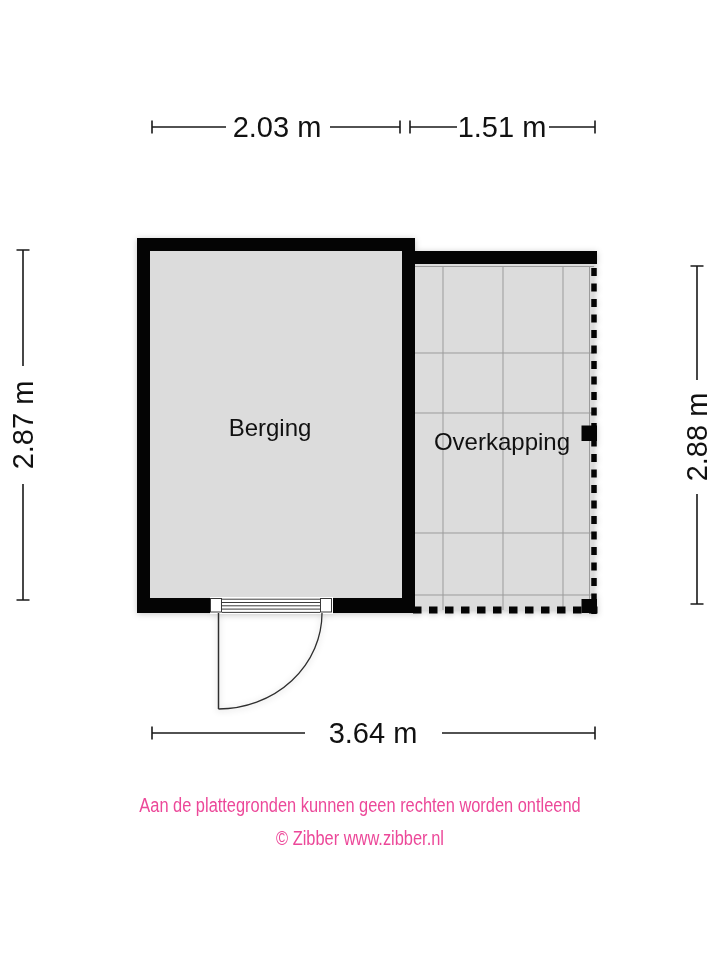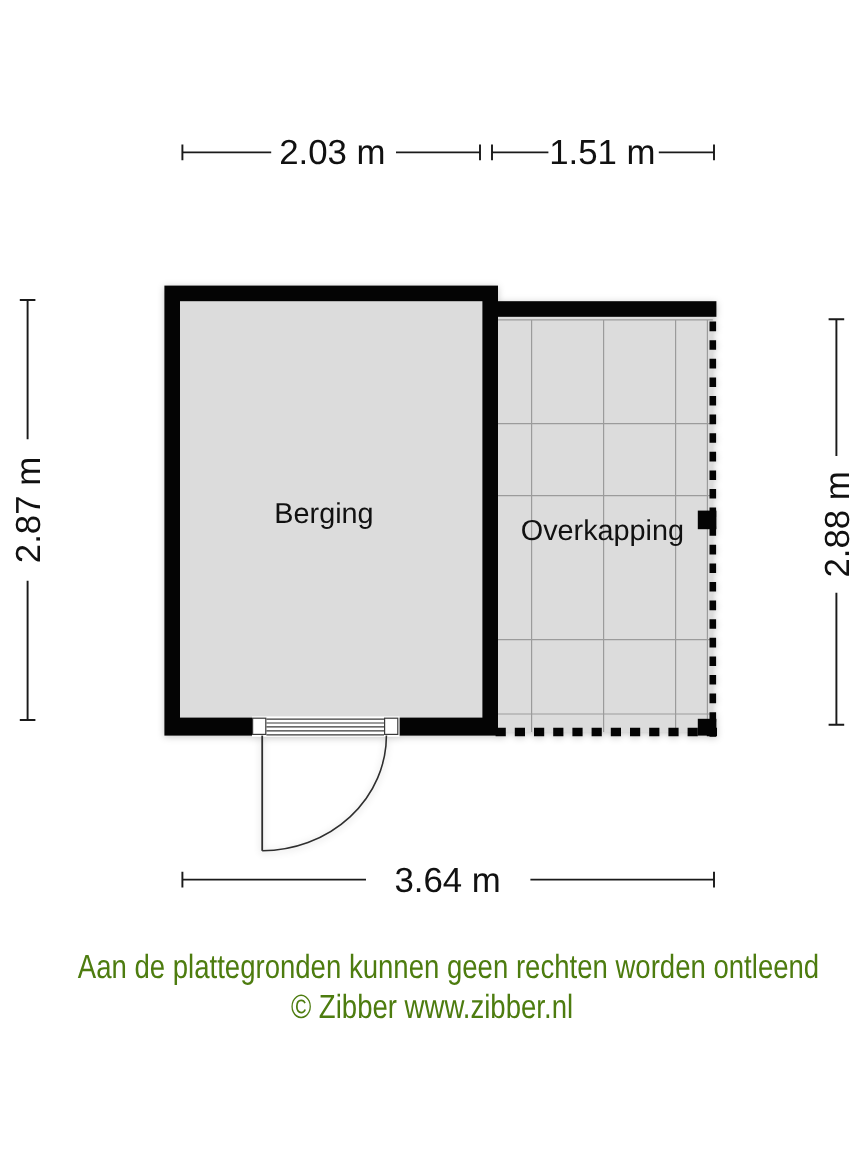--- a/index.html
+++ b/index.html
@@ -29,23 +29,23 @@
     font-size: 24px;
     fill: #111111;
   }
   .footer {
     position: absolute;
     top: 789px;
     left: 0;
     width: 720px;
     text-align: center;
     font-family: "Liberation Sans", sans-serif;
-    font-size: 28px;
+    font-size: 20px;
     line-height: 33px;
-    color: #4d7c0f;
+    color: #ec4899;
   }
   .footer > div {
     transform: scaleX(0.82);
     transform-origin: 50% 50%;
     white-space: nowrap;
   }
 </style>
 </head>
 <body>
 

